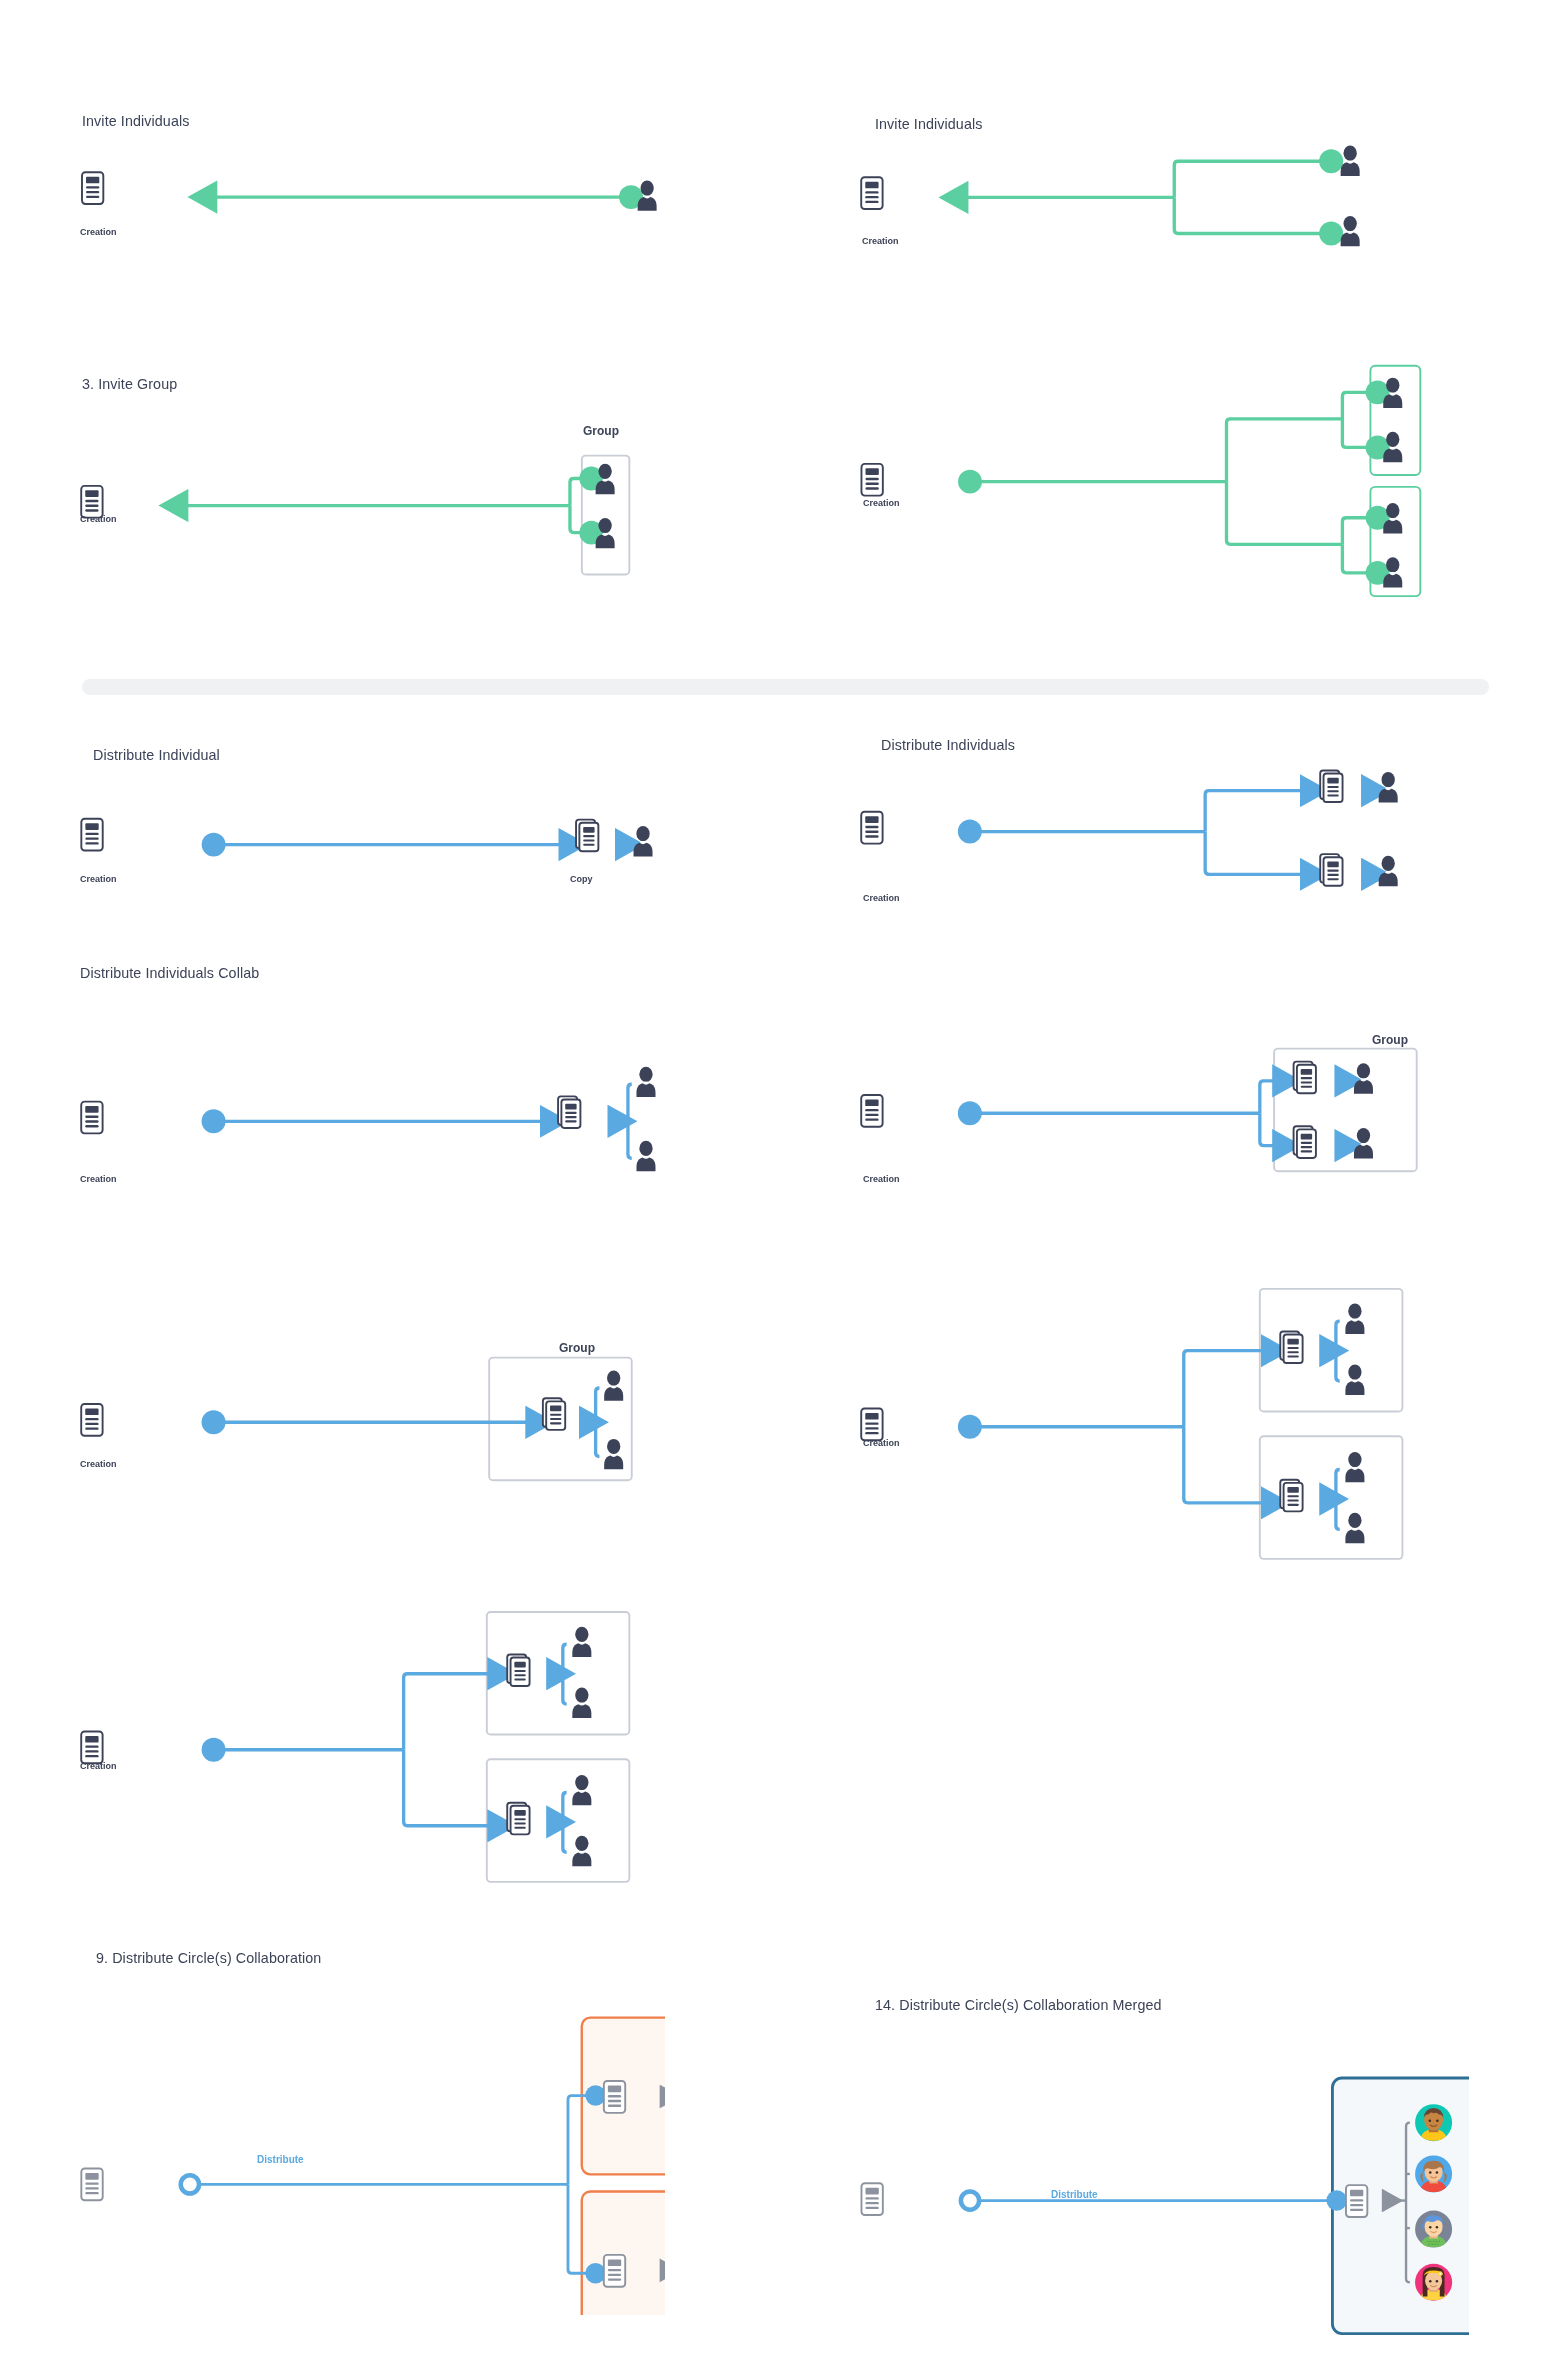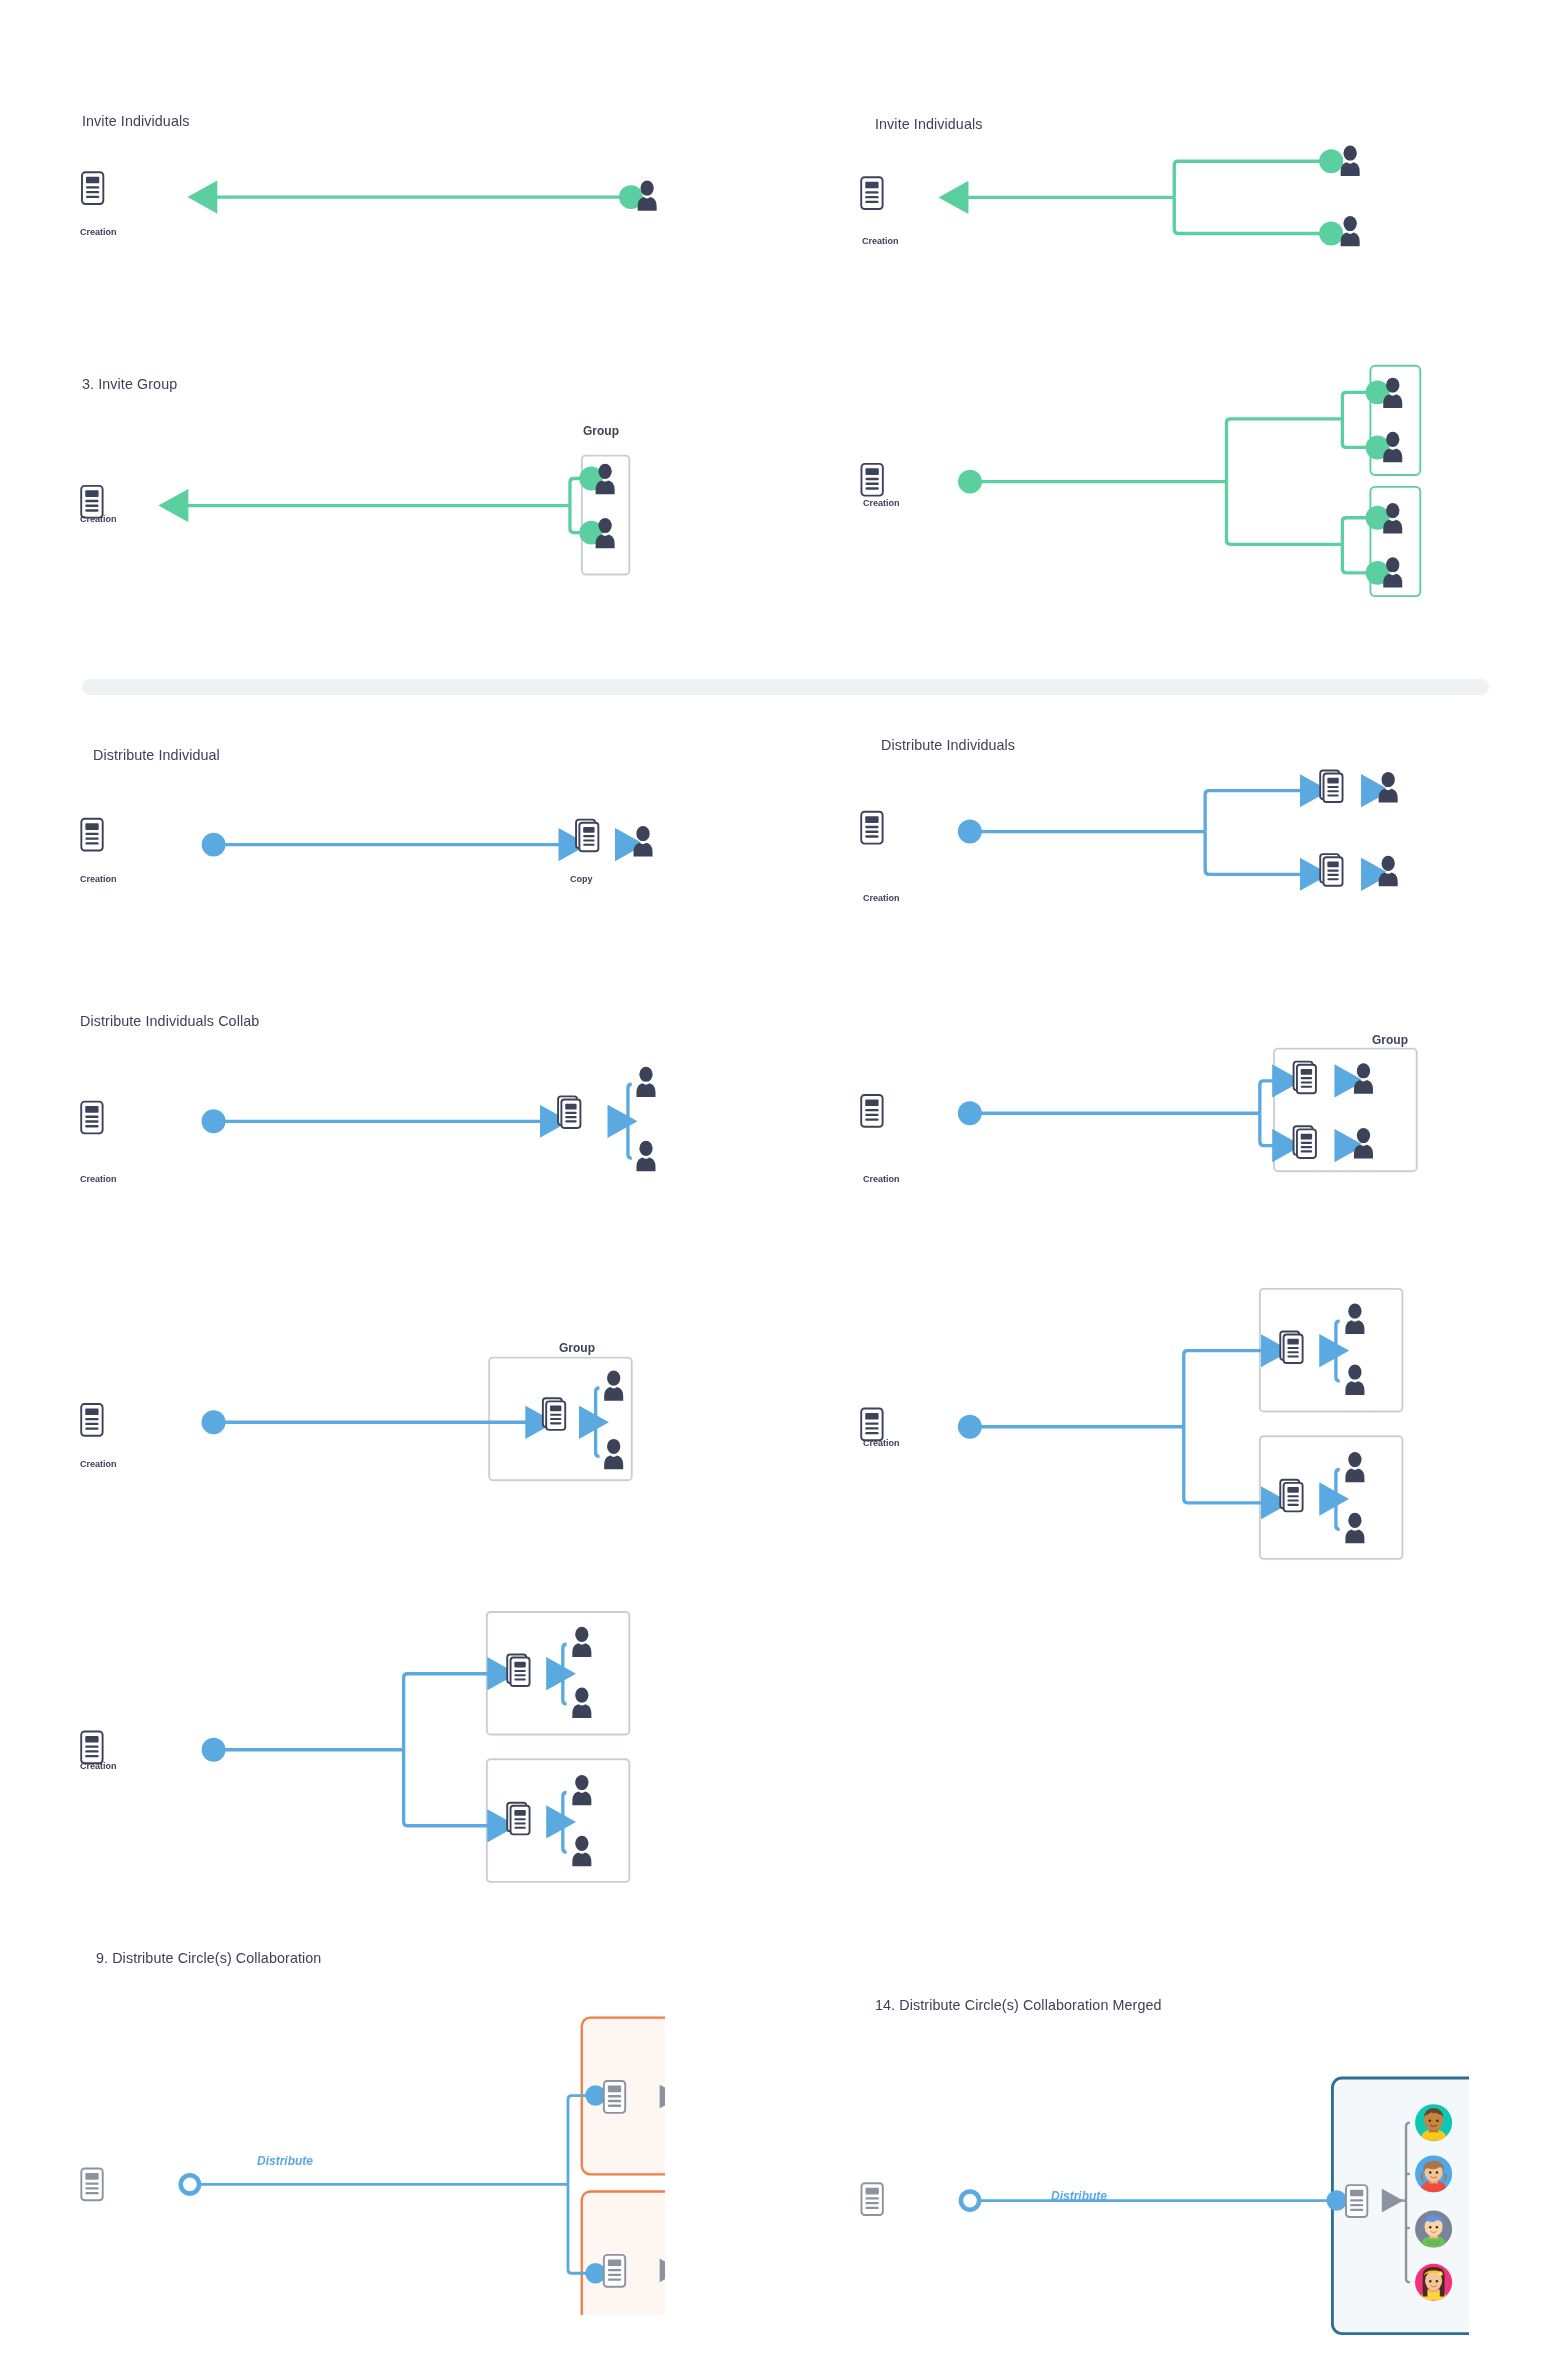--- a/index.html
+++ b/index.html
@@ -38,24 +38,23 @@
   .grp-label.bluedk { color:#2f6f96; }
   .node-label {
     position:absolute;
     font-size: 9px;
     font-weight: 700;
     color:#3c4257;
     white-space:nowrap;
   }
   .edge-label {
     position:absolute;
-    font-size: 12px;
+    font-size: 10px;
     font-weight: 700;
     white-space:nowrap;
-    font-style:italic;
   }
   .edge-label.blue { color:#5aa9e0; }
 </style>
 </head>
 <body>
 
 <div class="canvas">
 
   <svg width="0" height="0" style="position:absolute">
     <defs>
@@ -199,21 +198,21 @@
     </defs>
   </svg>
 
   <div class="band" style="left:82px; top:679px; width:1407px; height:16px;"></div>
 
   <div class="sec-title" style="left:82px; top:113px;">Invite Individuals</div>
   <div class="sec-title" style="left:875px; top:116px;">Invite Individuals</div>
   <div class="sec-title" style="left:82px; top:376px;">3. Invite Group</div>
   <div class="sec-title" style="left:93px; top:747px;text-align:right;">Distribute Individual</div>
   <div class="sec-title" style="left:881px; top:737px;">Distribute Individuals</div>
-  <div class="sec-title" style="left:80px; top:1013px;">Distribute Individuals Collab</div>
+  <div class="sec-title" style="left:80px; top:965px;">Distribute Individuals Collab</div>
   <div class="sec-title" style="left:96px; top:1950px;">9. Distribute Circle(s) Collaboration</div>
   <div class="sec-title" style="left:875px; top:1997px;">14. Distribute Circle(s) Collaboration Merged</div>
 
   <svg class="svgwrap" style="left:71px; top:162px;" width="594" height="109" viewBox="0 0 1250 230">
     <g>
         <use href="#doc-dark" x="20" y="20"></use>
       </g>
     <path d="M300 74 H1180" stroke="#5bcfa0" stroke-width="7" fill="none" marker-start="url(#arrGreenL)" marker-end="url(#dotGreen)"></path>
     <g>
         <use href="#person-dark" x="1190" y="40"></use>

